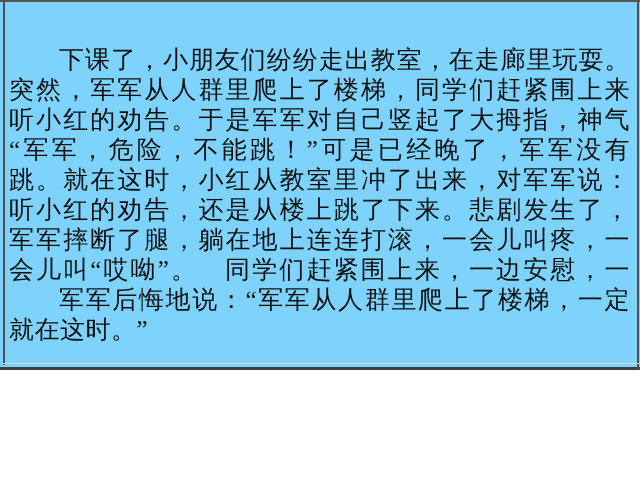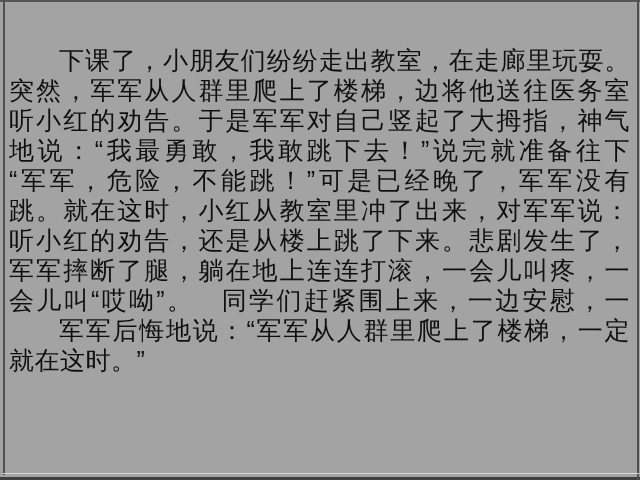--- a/index.html
+++ b/index.html
@@ -3,24 +3,24 @@
 <meta charset="utf-8">
 <style>
   html, body {
     margin: 0;
     padding: 0;
     background: #ffffff;
   }
   .slide {
     position: relative;
     width: 640px;
-    height: 480px;
-    background: #a3a3a3;
+    height: 370px;
+    background: #7dd3fc;
     overflow: hidden;
-    font-family: Liberation Sans, sans-serif;
+    font-family: Liberation Serif, serif;
   }
   
   .rule { position: absolute; background: #4a4a4a; }
   .rule-top    { top: 0; left: 0; right: 0; height: 2px; background: #555555; }
   .rule-bottom { bottom: 0; left: 0; right: 0; height: 3px; background: #3f3f3f; }
   .rule-left   { left: 3px; top: 0; bottom: 5px; width: 2px; background: #4f4f4f; }
   .rule-right  { right: 1px; top: 0; bottom: 0; width: 2px; background: #4f4f4f; }
   .rule-faint  { left: 3px; right: 1px; bottom: 6px; height: 1px; background: #d8d8d8; }
 
   .text-block {
@@ -53,23 +53,22 @@
 
 <div class="slide">
   <div class="rule rule-top"></div>
   <div class="rule rule-bottom"></div>
   <div class="rule rule-left"></div>
   <div class="rule rule-right"></div>
   <div class="rule rule-faint"></div>
 
   <div class="text-block">
     <div class="line indent">下课了，小朋友们纷纷走出教室，在走廊里玩耍。</div>
-    <div class="line">突然，军军从人群里爬上了楼梯，边将他送往医务室</div>
+    <div class="line">突然，军军从人群里爬上了楼梯，同学们赶紧围上来</div>
     <div class="line">听小红的劝告。于是军军对自己竖起了大拇指，神气</div>
-    <div class="line">地说：“我最勇敢，我敢跳下去！”说完就准备往下</div>
     <div class="line">“军军，危险，不能跳！”可是已经晚了，军军没有</div>
     <div class="line">跳。就在这时，小红从教室里冲了出来，对军军说：</div>
     <div class="line">听小红的劝告，还是从楼上跳了下来。悲剧发生了，</div>
     <div class="line">军军摔断了腿，躺在地上连连打滚，一会儿叫疼，一</div>
     <div class="line">会儿叫“哎呦”。　同学们赶紧围上来，一边安慰，一</div>
     <div class="line indent">军军后悔地说：“军军从人群里爬上了楼梯，一定</div>
     <div class="line para-end">就在这时。”</div>
   </div>
 </div>
 

